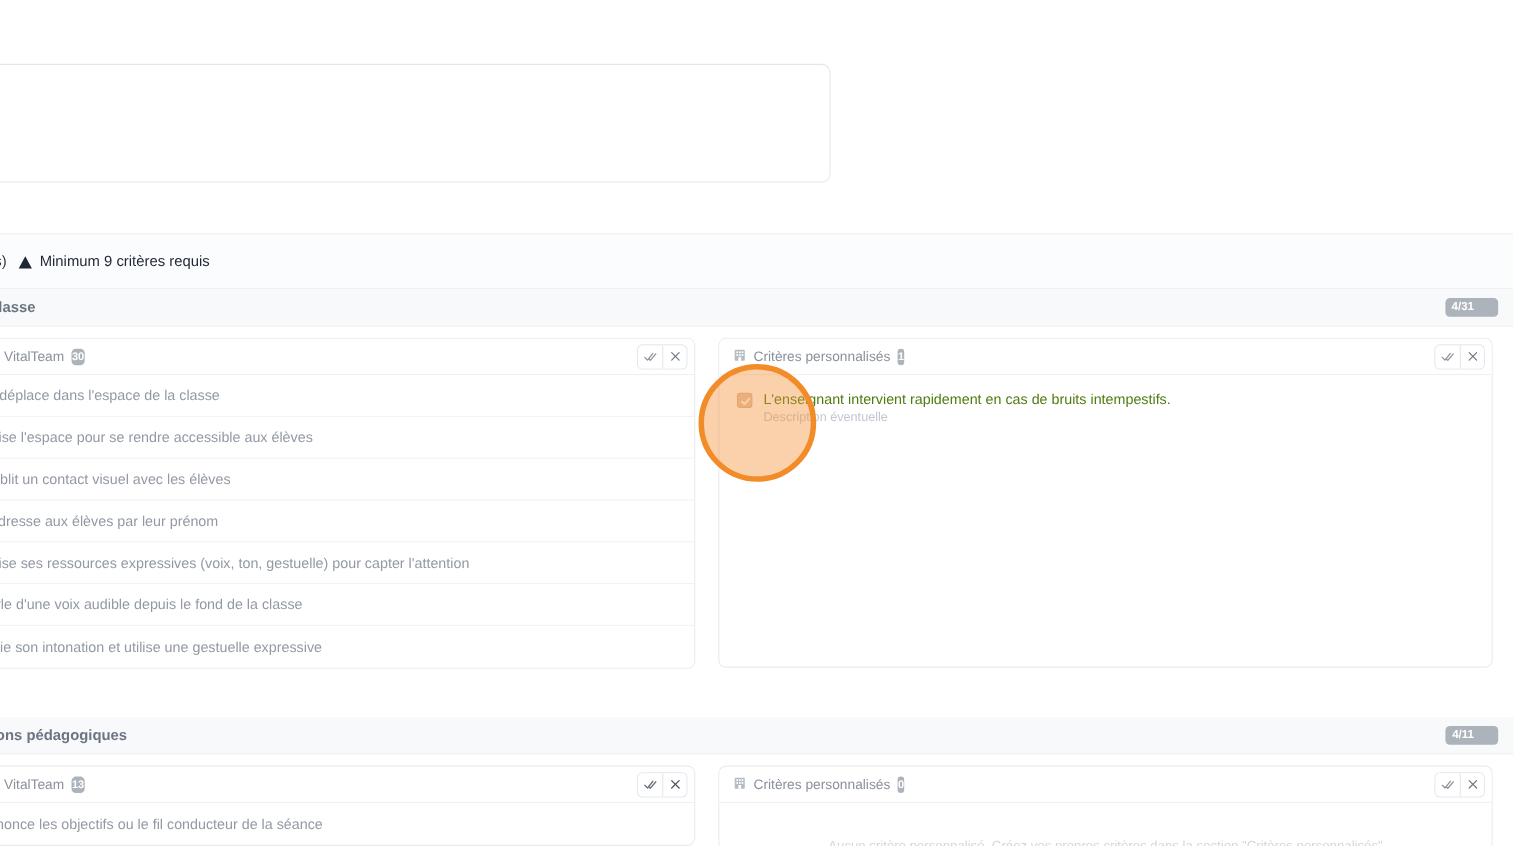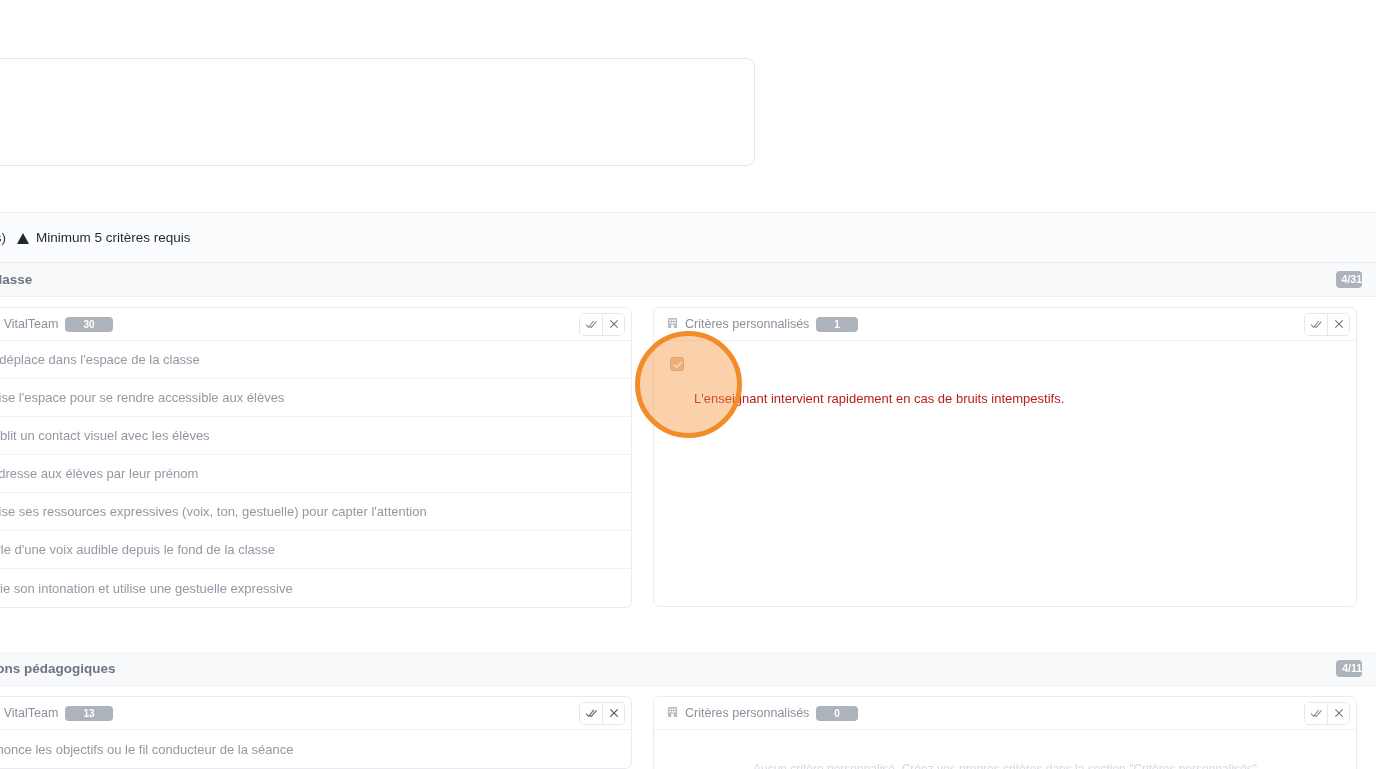--- a/index.html
+++ b/index.html
@@ -65,21 +65,21 @@
   }
   .section-title {
     font-size: 13.5px; font-weight: bold; color: #6d7582;
     margin-left: -72px; white-space: nowrap; flex: 0 0 auto;
   }
   .section-spacer { flex: 1 1 auto; }
   .pill {
     display: inline-block;
     background: #adb3bb; color: #ffffff;
     font-size: 10.5px; font-weight: bold;
-    border-radius: 4px; padding: 2px 0 2px 6px;
+    border-radius: 4px; padding: 2px 22px 2px 6px;
     line-height: 1.15;
   }
   .section-body {
     display: flex; align-items: flex-start;
     padding: 10px 20px 12px 0;
     gap: 21px;
     background: #ffffff;
   }
 
   
@@ -102,21 +102,21 @@
   .card-head-label {
     display: flex; align-items: center; gap: 7px;
     font-size: 12.5px; color: #8b919c; white-space: nowrap;
   }
   .card-head .spacer { flex: 1 1 auto; }
 
   .pill-sm {
     display: inline-block;
     background: #adb3bb; color: #ffffff;
     font-size: 10px; font-weight: bold;
-    border-radius: 4px; padding: 1px 18px;
+    border-radius: 4px; padding: 1px 0;
     line-height: 1.3;
   }
 
   .btn-group { display: flex; border: 1px solid #e4e7eb; border-radius: 5px; overflow: hidden; }
   .icon-btn {
     width: 22px; height: 21px;
     display: flex; align-items: center; justify-content: center;
     background: #ffffff; border: 0; cursor: pointer; padding: 0;
   }
   .icon-btn + .icon-btn { border-left: 1px solid #e4e7eb; }
@@ -136,21 +136,21 @@
 
   
   .card-right .card-body { min-height: 265px; padding: 14px 16px 0 16px; }
   .custom-item { display: flex; align-items: flex-start; gap: 10px; }
   .cbox {
     width: 14px; height: 14px; flex: 0 0 auto; margin-top: 2px;
     border-radius: 3px; border: 1px solid #d8b49a;
     background: #e7c3ac; position: relative;
   }
   .cbox svg { position: absolute; left: 1px; top: 1px; }
-  .custom-title { font-size: 13px; color: #b91c1c; line-height: 1.25; margin-top: 36px; }
+  .custom-title { font-size: 13px; color: #4d7c0f; line-height: 1.25; }
   .custom-desc { font-size: 11.5px; color: #c2c7cf; margin-top: 3px; }
 
   .empty-note {
     text-align: center; font-size: 12px; color: #d3d7dd;
     padding-top: 18px;
   }
 
   
   .hl-circle {
     position: absolute;
@@ -169,21 +169,21 @@
 
   <div class="textarea-zone">
     <textarea placeholder="" style=""></textarea>
   </div>
 
   <div class="status-bar">
     <div class="status-inner">
       <span class="sel-count">sélectionné(s)</span>
       <span class="warn">
         <span class="warn-tri"></span>
-        <span>Minimum 5 critères requis</span>
+        <span>Minimum 9 critères requis</span>
       </span>
     </div>
   </div>
 
   <div class="section" style="top:263px;">
     <div class="section-head">
       <span class="section-title">estion de classe</span>
       <span class="section-spacer"></span>
       <span class="pill">4/31</span>
     </div>
@@ -272,20 +272,21 @@
         </div>
         <div class="card-body">
           <div class="custom-item">
             <span class="cbox">
               <svg width="12" height="12" viewBox="0 0 12 12" fill="none" stroke="#ffffff" stroke-width="1.8" stroke-linecap="round" stroke-linejoin="round">
                 <path d="M2.6 6.2 L4.8 8.4 L9.4 3.4"></path>
               </svg>
             </span>
             <span>
               <div class="custom-title">L'enseignant intervient rapidement en cas de bruits intempestifs.</div>
+              <div class="custom-desc">Description éventuelle</div>
             </span>
           </div>
         </div>
       </div>
 
     </div>
   </div>
 
   <div class="section" style="top:652px;">
     <div class="section-head">

